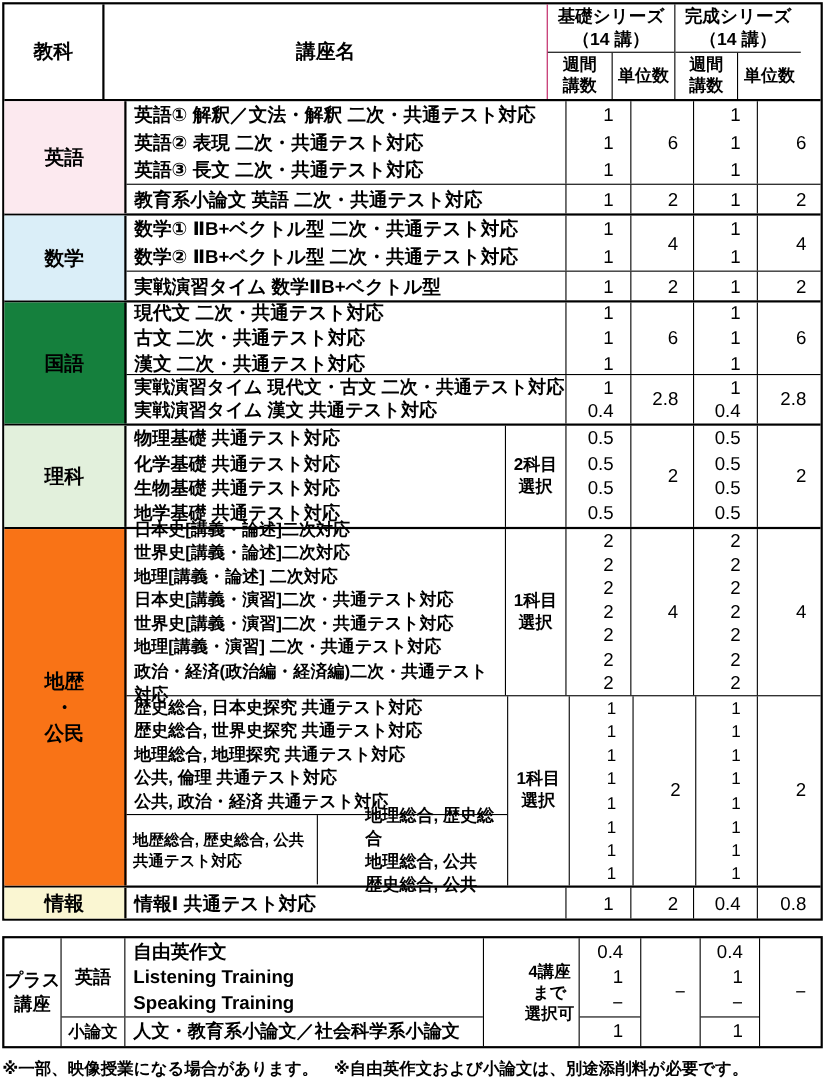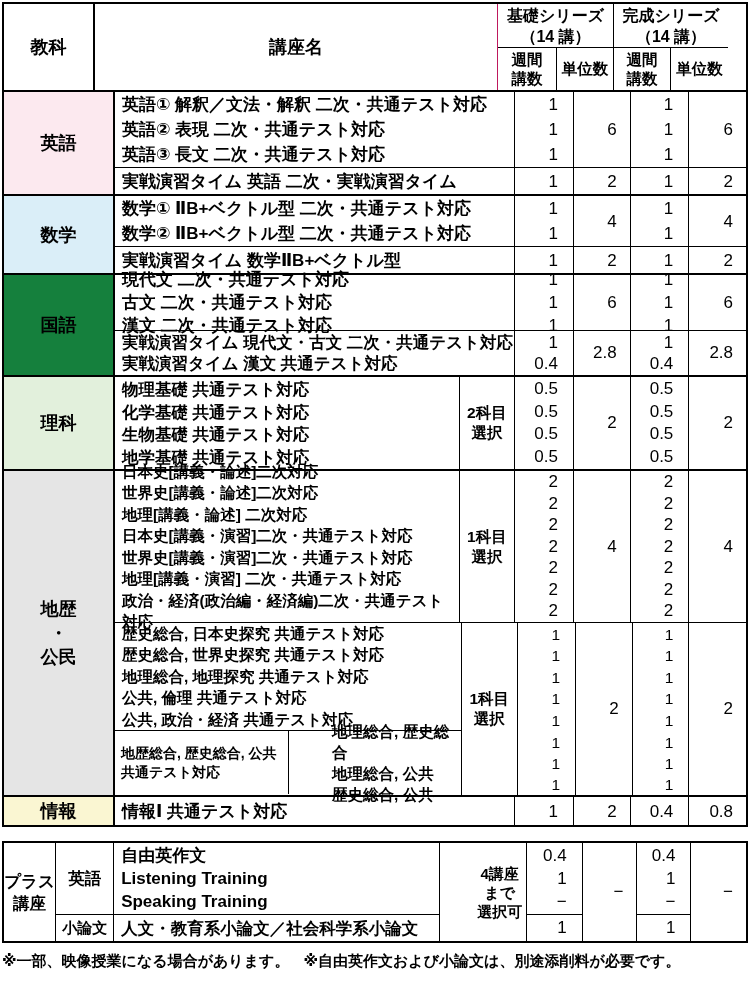--- a/index.html
+++ b/index.html
@@ -76,21 +76,21 @@
   }
   .week { width: 59px; border-right: 1px solid #000; padding-right: 15px; }
   .unit { width: 57px; border-right: 1px solid #000; padding-right: 13px; }
   .unit.last { border-right: none; }
 
   
   .s0 .r0 { height: 76px; font-size: 17px; line-height: 25px; }
   .s0 .r1 { height: 26px; font-size: 17px; line-height: 25px; }
   .s1 .r0 { height: 51px; font-size: 17px; line-height: 25px; }
   .s1 .r1 { height: 26px; font-size: 17px; line-height: 25px; }
-  .s2 .r0 { height: 56px; font-size: 17px; line-height: 23px; }
+  .s2 .r0 { height: 66px; font-size: 17px; line-height: 23px; }
   .s2 .r1 { height: 44px; font-size: 16.5px; line-height: 21.5px; }
   .s3 .r0 { height: 92px; font-size: 16.5px; line-height: 22.5px; }
   .s4 .r0 { height: 152px; font-size: 15.5px; line-height: 21.5px; }
   .s5 .r0 { height: 28px; font-size: 17px; line-height: 27px; }
 
   
   .combo { height: 172px; font-size: 15.5px; }
   .combo-left { width: 347px; border-right: 1px solid #000; display: flex; flex-direction: column; }
   .combo-top {
     height: 108px; border-bottom: 1px solid #000;
@@ -206,21 +206,21 @@
           <div class="cell num week multi">1
 1
 1</div>
           <div class="cell num unit">6</div>
           <div class="cell num week multi">1
 1
 1</div>
           <div class="cell num unit last">6</div>
         </div>
         <div class="row r1">
-          <div class="cell course multi">実戦演習タイム 英語 二次・実戦演習タイム</div>
+          <div class="cell course multi">教育系小論文 英語 二次・共通テスト対応</div>
           <div class="cell num week multi">1</div>
           <div class="cell num unit">2</div>
           <div class="cell num week multi">1</div>
           <div class="cell num unit last">2</div>
         </div>
       </div>
     </div>
 
     <div class="sect s1">
       <div class="subj multi" style="background-color: rgb(218, 238, 248);">数学</div>
@@ -292,21 +292,21 @@
           <div class="cell num week multi">0.5
 0.5
 0.5
 0.5</div>
           <div class="cell num unit last">2</div>
         </div>
       </div>
     </div>
 
     <div class="sect s4">
-      <div class="subj multi" style="background-color: #e5e5e5;">地歴
+      <div class="subj multi" style="background-color: #f97316;">地歴
 ・
 公民</div>
       <div class="rows">
         <div class="row r0">
           <div class="cell course narrow multi">日本史[講義・論述]二次対応
 世界史[講義・論述]二次対応
 地理[講義・論述] 二次対応
 日本史[講義・演習]二次・共通テスト対応
 世界史[講義・演習]二次・共通テスト対応
 地理[講義・演習] 二次・共通テスト対応

